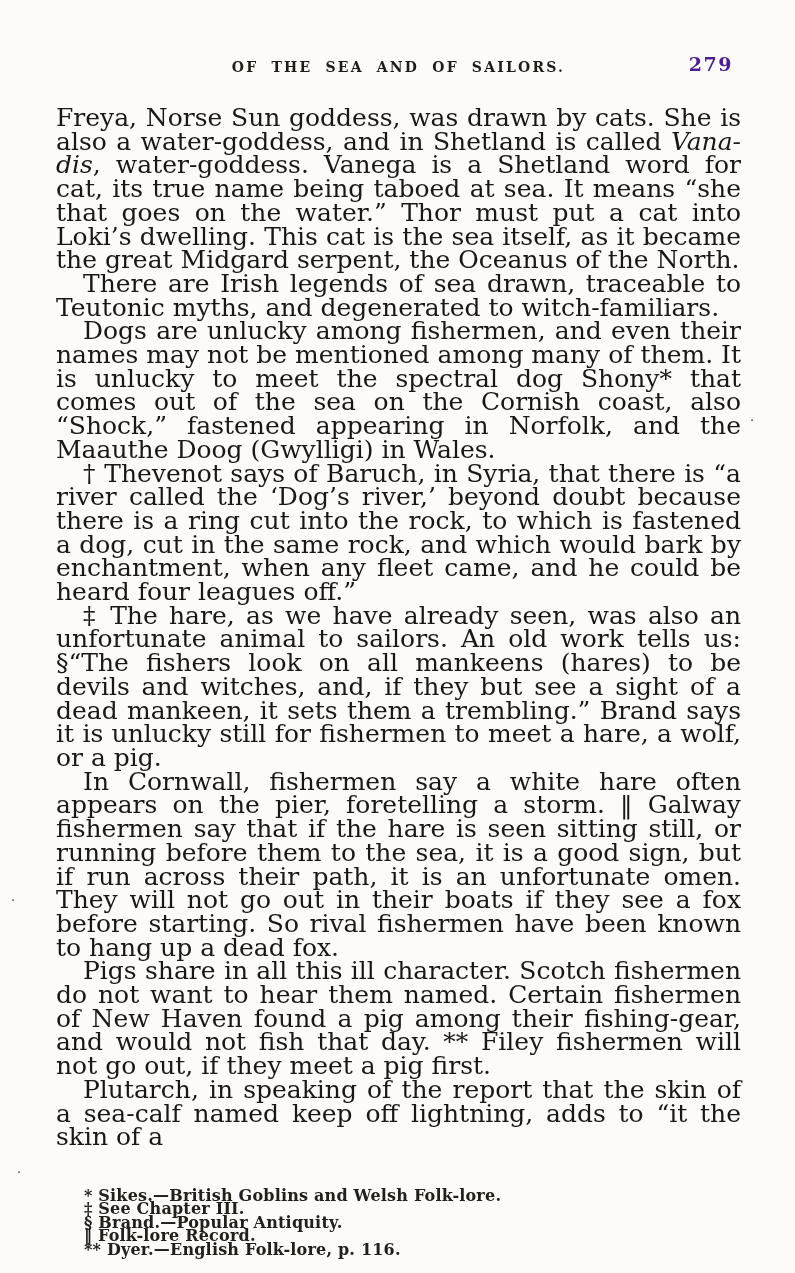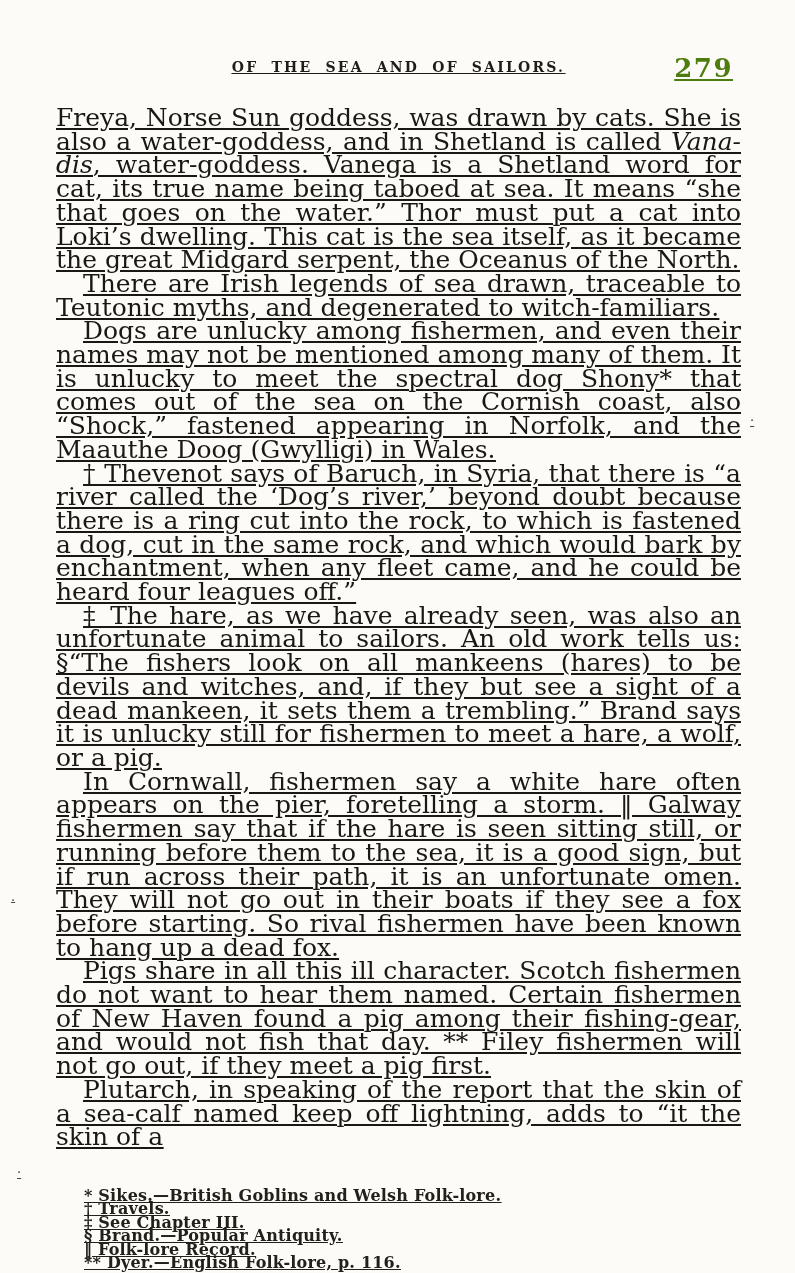--- a/index.html
+++ b/index.html
@@ -1,15 +1,15 @@
 <!DOCTYPE html>
 <html><head>
 <meta charset="utf-8">
 <style>
-  * { box-sizing: border-box; text-decoration: underline; }
+  * { box-sizing: border-box; }
   html, body { margin: 0; padding: 0; }
   body {
     width: 795px;
     height: 1273px;
     background: #fcfbf7;
     font-family: "DejaVu Serif", "Liberation Serif", serif;
     color: #1a1813;
     position: relative;
     overflow: hidden;
   }
@@ -30,24 +30,24 @@
     font-weight: 700;
     letter-spacing: 2.2px;
     word-spacing: 6px;
     padding-top: 5px;
     color: #201d17;
   }
   .page-number {
     position: absolute;
     right: 8px;
     top: -1px;
-    font-size: 26px;
+    font-size: 19px;
     font-weight: 700;
     letter-spacing: 1.5px;
-    color: #4d7c0f;
+    color: #4c1d95;
   }
   .body-text {
     font-size: 25px;
     line-height: 23.7px;
     text-align: justify;
     color: #1a1813;
   }
   .body-text p {
     margin: 0;
     text-indent: 27px;
@@ -100,21 +100,20 @@
 
     <p>In Cornwall, fishermen say a white hare often appears on the pier, foretelling a storm. ‖ Galway fishermen say that if the hare is seen sitting still, or running before them to the sea, it is a good sign, but if run across their path, it is an unfortunate omen. They will not go out in their boats if they see a fox before starting. So rival fishermen have been known to hang up a dead fox.</p>
 
     <p>Pigs share in all this ill character. Scotch fishermen do not want to hear them named. Certain fishermen of New Haven found a pig among their fishing-gear, and would not fish that day. ** Filey fishermen will not go out, if they meet a pig first.</p>
 
     <p>Plutarch, in speaking of the report that the skin of a sea-calf named keep off lightning, adds to “it the skin of a</p>
   </div>
 
   <div class="footnotes">
     <div class="footnote">* Sikes.—British Goblins and Welsh Folk-lore.</div>
-    <div class="footnote">† Travels.</div>
     <div class="footnote">‡ See Chapter III.</div>
     <div class="footnote">§ Brand.—Popular Antiquity.</div>
     <div class="footnote">‖ Folk-lore Record.</div>
     <div class="footnote">** Dyer.—English Folk-lore, p. 116.</div>
   </div>
 
   <span class="speck speck-1">·</span>
   <span class="speck speck-2">.</span>
   <span class="speck speck-3">·</span>
 

